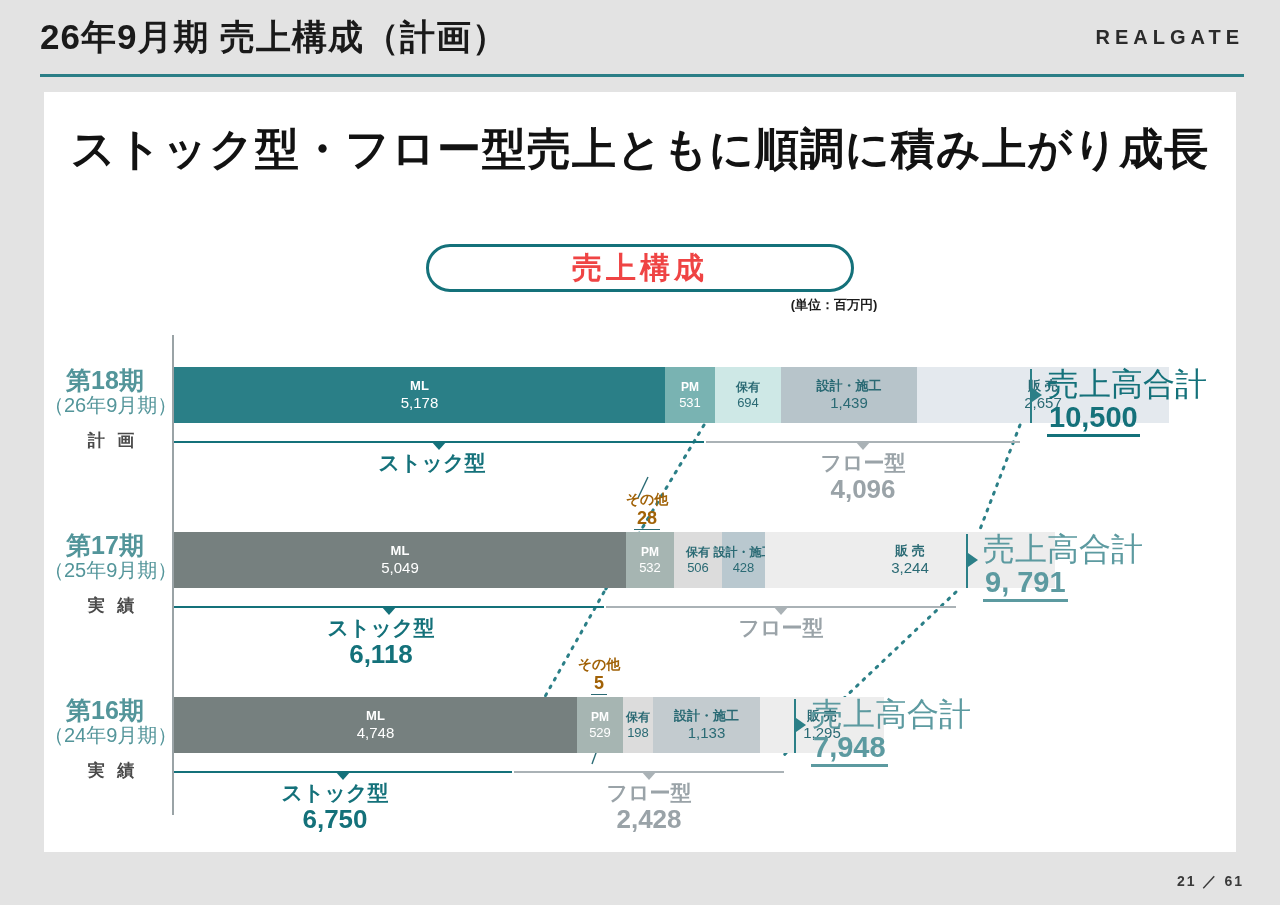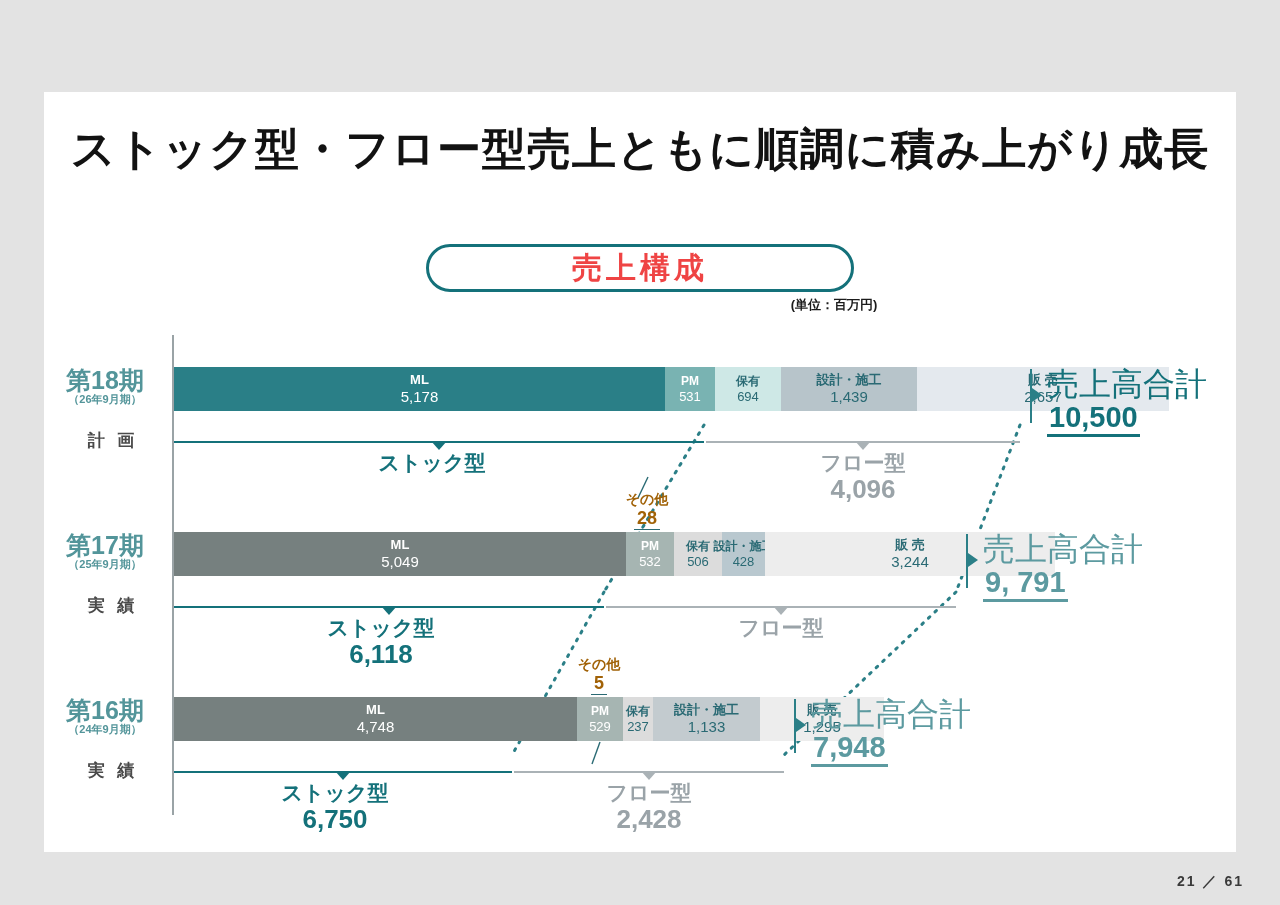--- a/index.html
+++ b/index.html
@@ -117,42 +117,42 @@
   .row-r3 { top: 605px; }
 
   .period-label {
     position: absolute;
     left: 0; top: 0;
     width: 122px;
     text-align: center;
     color: #53959a;
   }
   .period-name { font-size: 25px; font-weight: bold; line-height: 1.05; white-space: nowrap; }
-  .period-sub  { font-size: 11px; font-weight: bold; line-height: 1.25; white-space: nowrap; }
+  .period-sub  { font-size: 20px; font-weight: normal; line-height: 1.25; white-space: nowrap; }
   .period-kind {
     position: absolute;
     left: 0; top: 62px;
     width: 122px;
     text-align: center;
     font-size: 17px;
     font-weight: bold;
     color: #4a4a4a;
     letter-spacing: 4px;
     padding-left: 16px;
   }
 
   .bar {
     position: absolute;
     left: 130px; top: 0;
     height: 56px;
     display: flex;
   }
   .seg {
     position: relative;
-    height: 44px;
+    height: 56px;
     display: flex;
     flex-direction: column;
     align-items: center;
     justify-content: center;
     overflow: visible;
   }
   .seg-name { font-size: 13px; font-weight: bold; line-height: 1.25; white-space: nowrap; }
   .seg-val  { font-size: 15px; font-weight: normal; line-height: 1.2; white-space: nowrap; }
   .seg.light .seg-name, .seg.light .seg-val { color: #ffffff; }
   .seg.dark  .seg-name, .seg.dark  .seg-val { color: #2a6a74; }
@@ -234,20 +234,25 @@
     font-weight: bold;
     color: #3a3a3a;
     letter-spacing: 2px;
   }
 </style>
 </head>
 <body>
 
 <div class="slide">
 
+  <div class="header">
+    <div class="header-title">26年9月期 売上構成（計画）</div>
+    <div class="brand">REALGATE</div>
+    <div class="header-rule"></div>
+  </div>
 
   <div class="card">
 
     <div class="headline">ストック型・フロー型売上ともに順調に積み上がり成長</div>
 
     <div class="pill">
       <span class="pill-text">売上構成</span>
     </div>
 
     <div class="unit-note">(単位：百万円)</div>
@@ -391,21 +396,21 @@
           <div class="seg light" style="width:403px;background:#76807f;">
             <span class="seg-name">ML</span>
             <span class="seg-val">4,748</span>
           </div>
           <div class="seg light narrow" style="width:46px;background:#a6b5b2;">
             <span class="seg-name">PM</span>
             <span class="seg-val">529</span>
           </div>
           <div class="seg dark narrow" style="width:30px;background:#dcdcdc;">
             <span class="seg-name">保有</span>
-            <span class="seg-val">237</span>
+            <span class="seg-val">198</span>
           </div>
           <div class="seg dark" style="width:107px;background:#c3cbcf;">
             <span class="seg-name">設計・施工</span>
             <span class="seg-val">1,133</span>
           </div>
           <div class="seg dark" style="width:124px;background:#ededed;">
             <span class="seg-name">販 売</span>
             <span class="seg-val">1,295</span>
           </div>
         </div>

